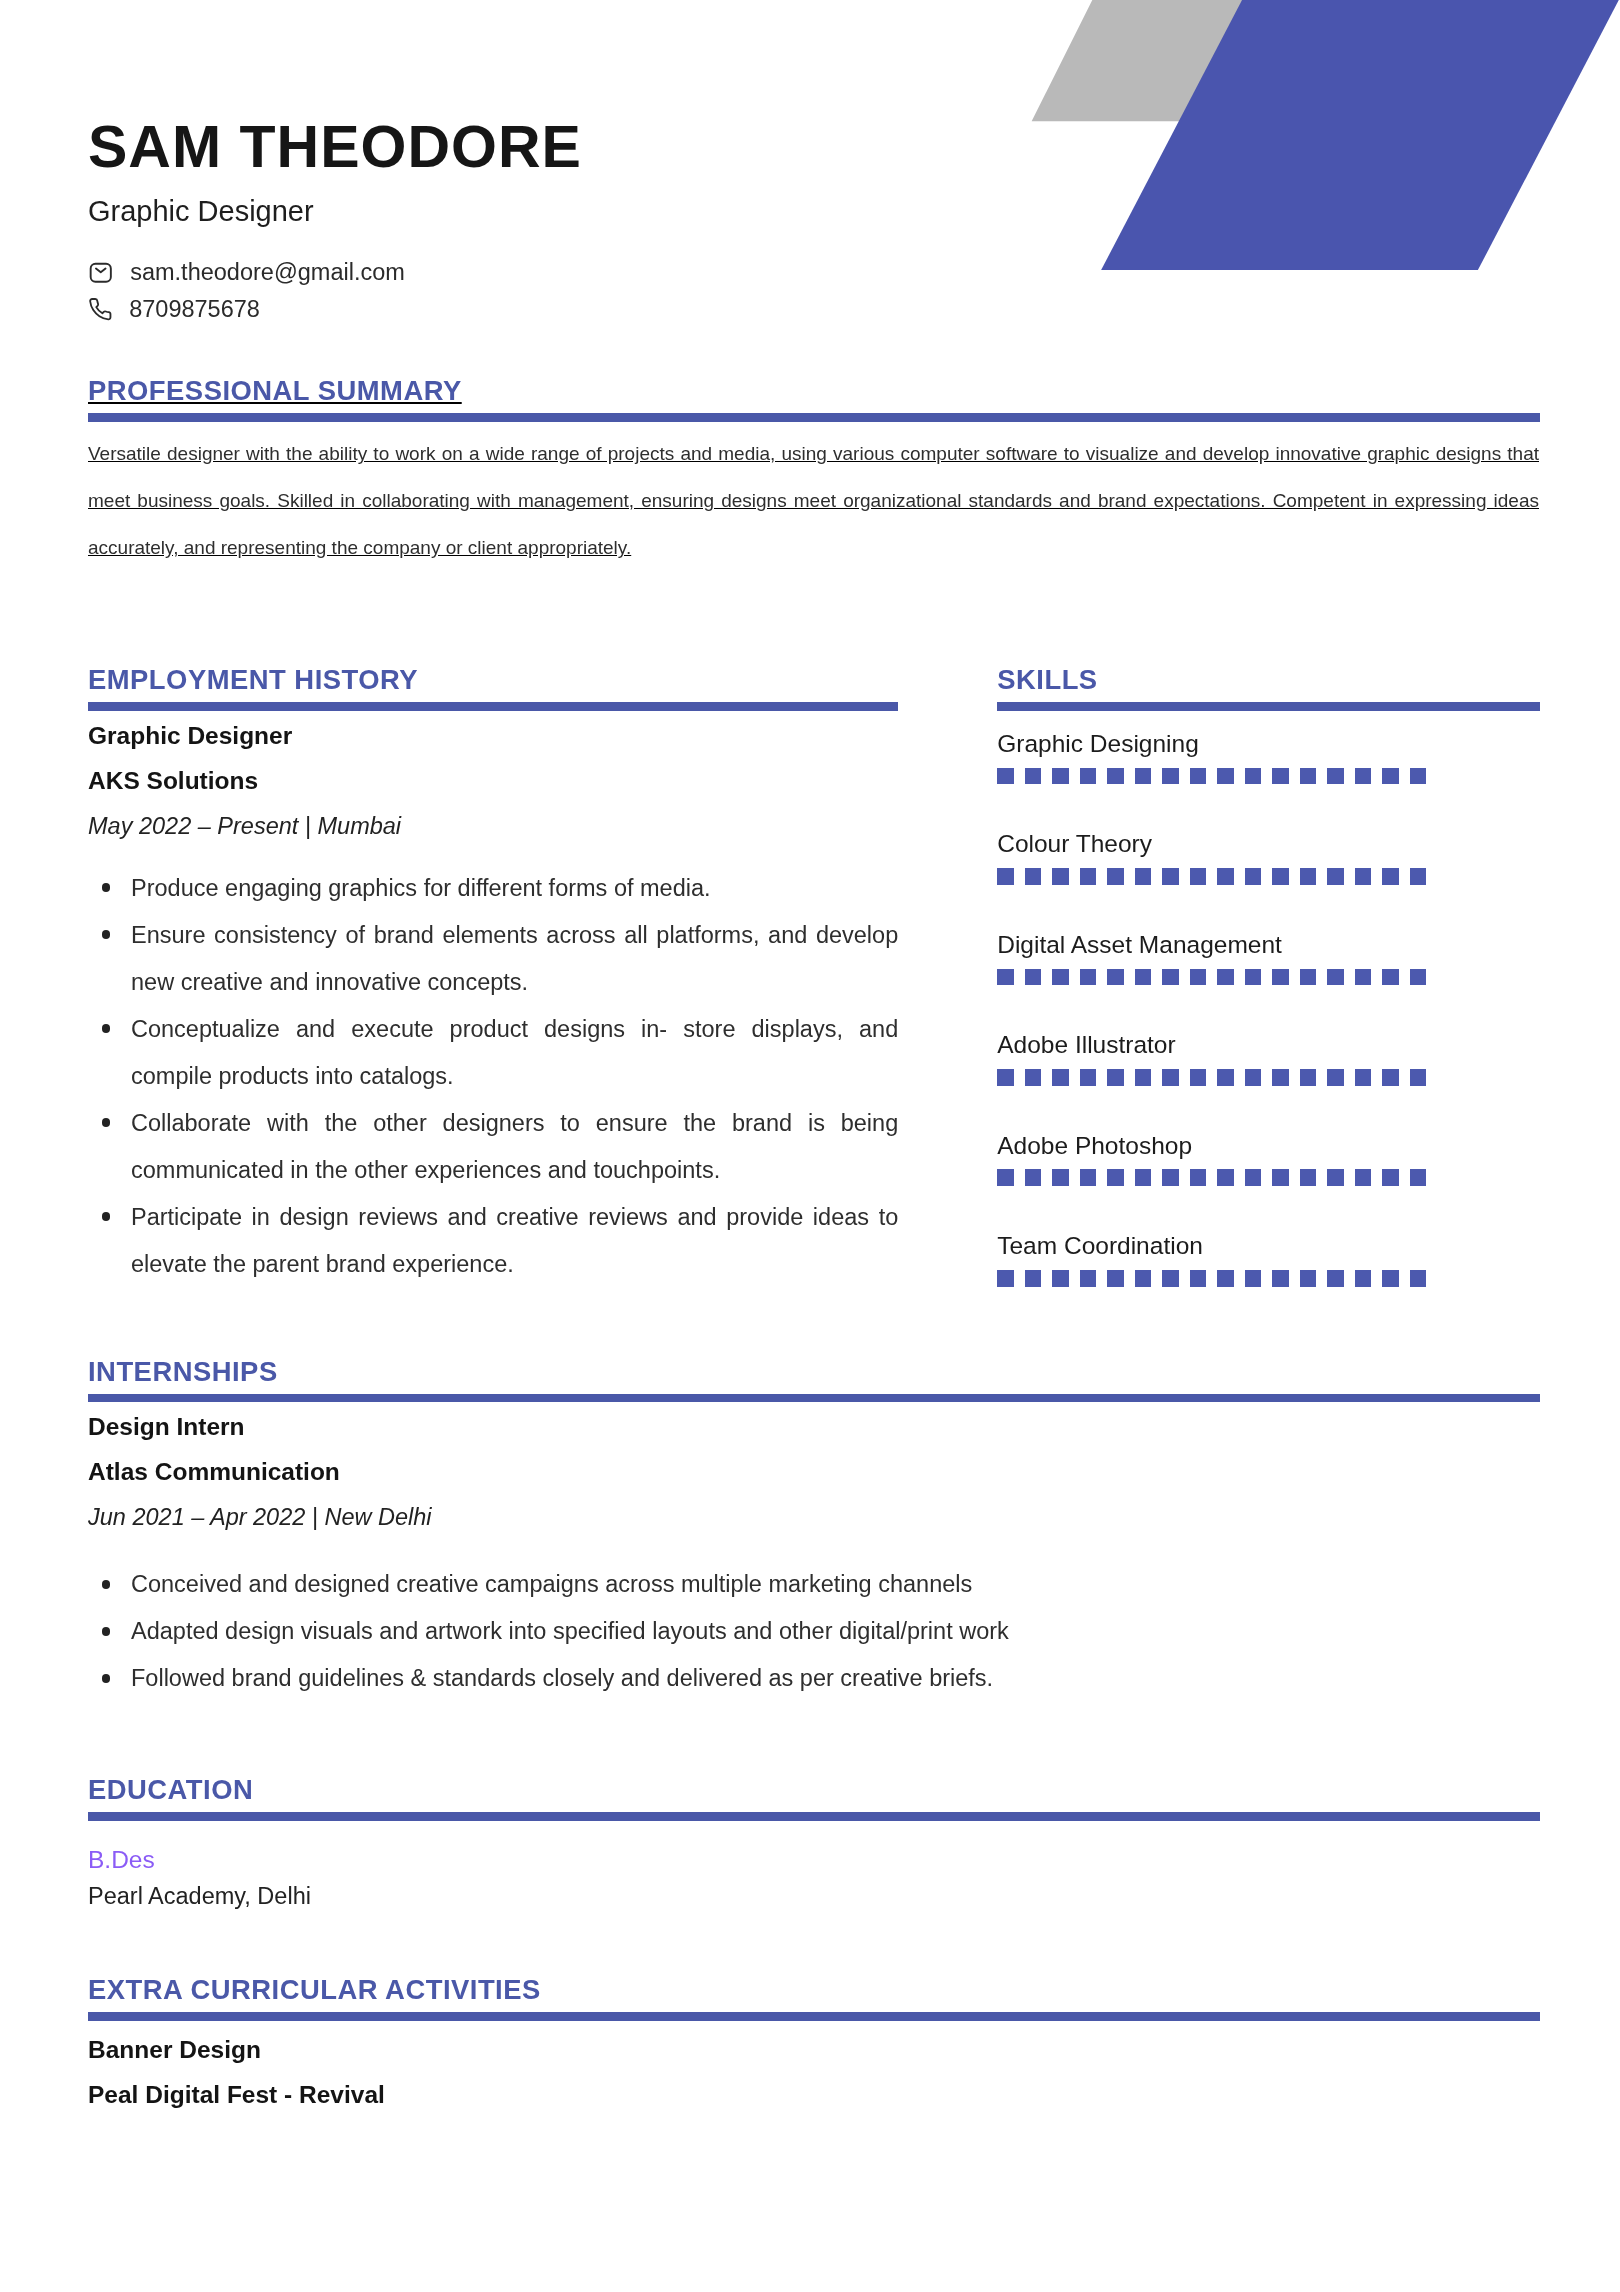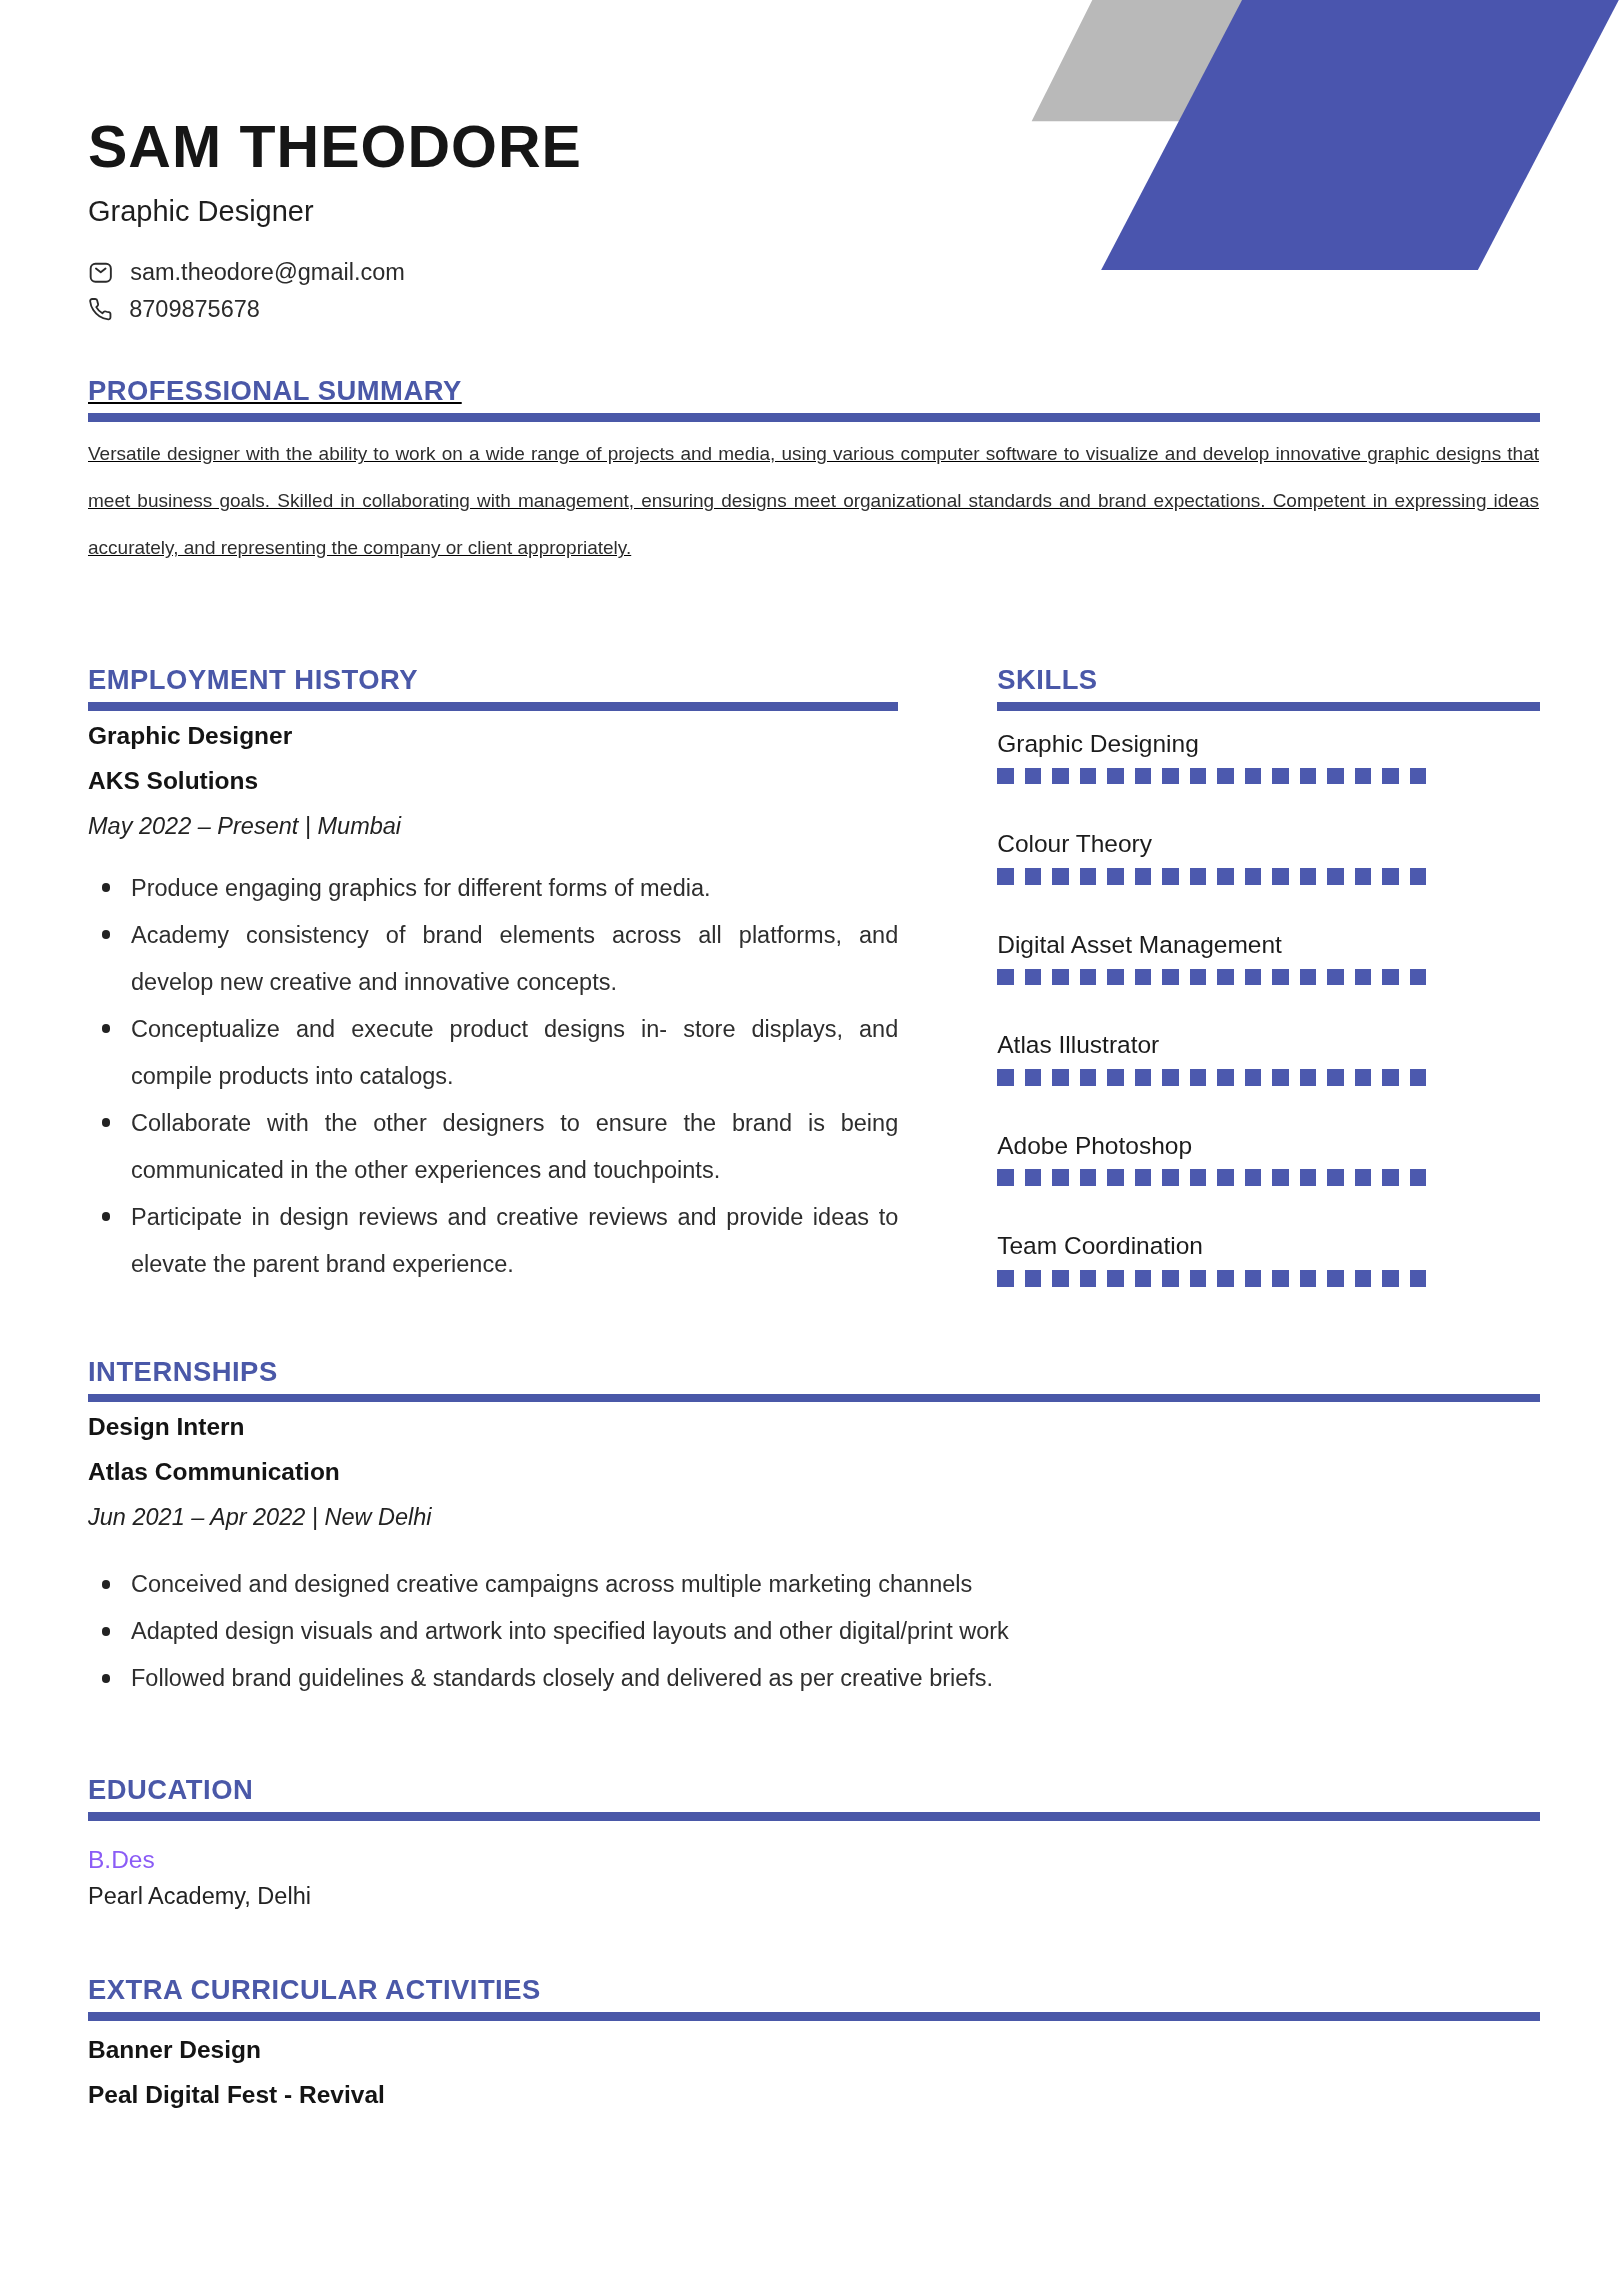--- a/index.html
+++ b/index.html
@@ -105,21 +105,21 @@
 
       <div class="col-left">
         <section>
           <h2 class="sec">EMPLOYMENT HISTORY</h2>
           <div class="rule"></div>
           <div class="job-title">Graphic Designer</div>
           <div class="job-company">AKS Solutions</div>
           <div class="job-meta">May 2022 – Present | Mumbai</div>
           <ul class="bullets">
               <li>Produce engaging graphics for different forms of media.</li>
-              <li>Academy consistency of brand elements across all platforms, and develop new creative and innovative concepts.</li>
+              <li>Ensure consistency of brand elements across all platforms, and develop new creative and innovative concepts.</li>
               <li>Conceptualize and execute product designs in- store displays, and compile products into catalogs.</li>
               <li>Collaborate with the other designers to ensure the brand is being communicated in the other experiences and touchpoints.</li>
               <li>Participate in design reviews and creative reviews and provide ideas to elevate the parent brand experience.</li>
             </ul>
         </section>
       </div>
 
       <div class="col-right">
         <section>
           <h2 class="sec">SKILLS</h2>
@@ -182,21 +182,21 @@
                   <span class="sq"></span>
                   <span class="sq"></span>
                   <span class="sq"></span>
                   <span class="sq"></span>
                   <span class="sq"></span>
                   <span class="sq"></span>
                   <span class="sq"></span>
                 </div>
               </div>
               <div class="skill">
-                <div class="skill-name">Atlas Illustrator</div>
+                <div class="skill-name">Adobe Illustrator</div>
                 <div class="squares">
                   <span class="sq"></span>
                   <span class="sq"></span>
                   <span class="sq"></span>
                   <span class="sq"></span>
                   <span class="sq"></span>
                   <span class="sq"></span>
                   <span class="sq"></span>
                   <span class="sq"></span>
                   <span class="sq"></span>

